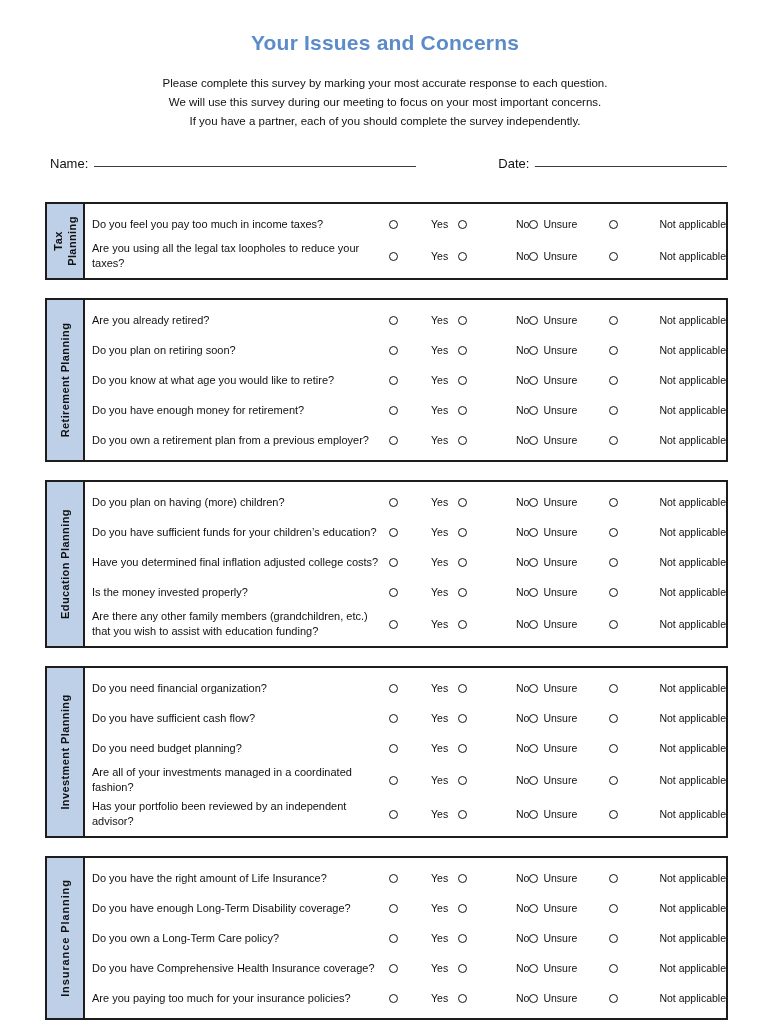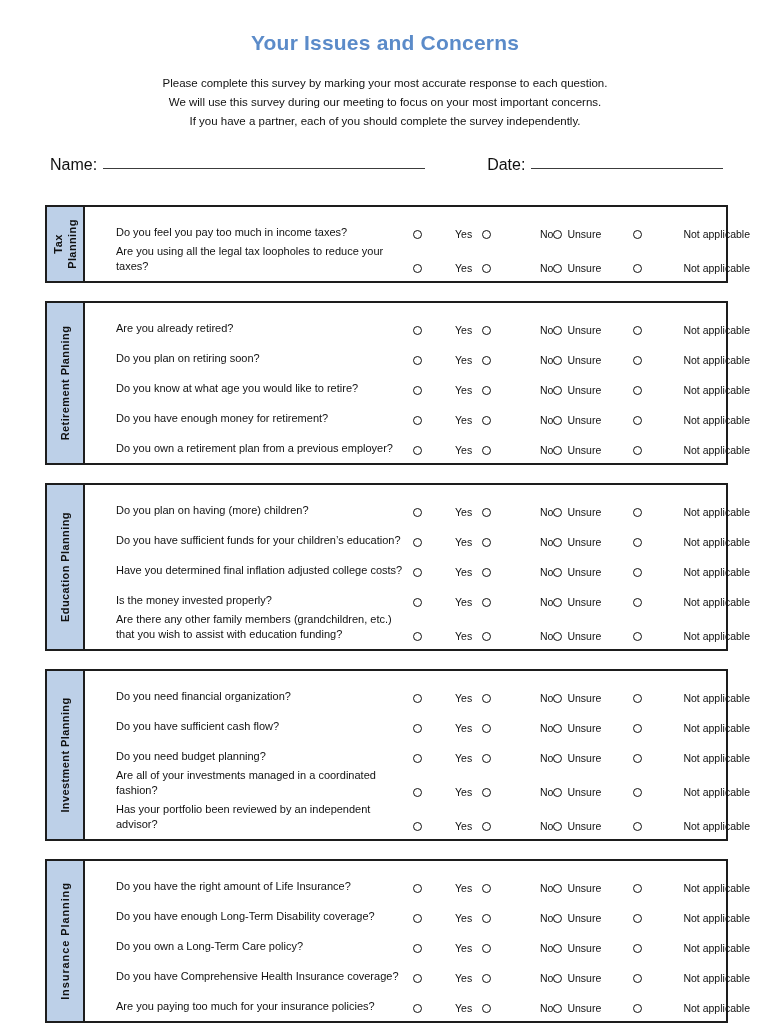--- a/index.html
+++ b/index.html
@@ -57,23 +57,23 @@
     display: flex;
     align-items: baseline;
   }
   .id-field {
     display: flex;
     align-items: baseline;
     font-size: 11.5px;
     color: #111;
   }
   .id-field.name-field { flex: 0 0 auto; }
-  .id-field.date-field { margin-left: 62px; }
+  .id-field.date-field { margin-left: 82px; }
   .id-label {
-    font-size: 16px;
+    font-size: 13px;
     white-space: nowrap;
     color: #111;
   }
   .id-rule {
     display: inline-block;
     margin-left: 6px;
     border-bottom: 1px solid #3c3c3c;
     height: 10px;
     position: relative;
     top: -1px;
@@ -122,24 +122,23 @@
   }
   .cat-label.wide-space { letter-spacing: 0.9px; }
 
   .rows {
     flex: 1 1 auto;
     padding: 5px 0 5px 0;
     box-sizing: border-box;
   }
   .qrow {
     display: flex;
-    align-items: flex-end;
+    align-items: center;
     min-height: 26px;
     padding: 2px 0;
-    margin-left: 24px;
   }
   .qtext {
     flex: 0 0 302px;
     width: 302px;
     box-sizing: border-box;
     padding-left: 7px;
     padding-right: 8px;
     font-size: 11px;
     line-height: 15px;
     color: #111;

